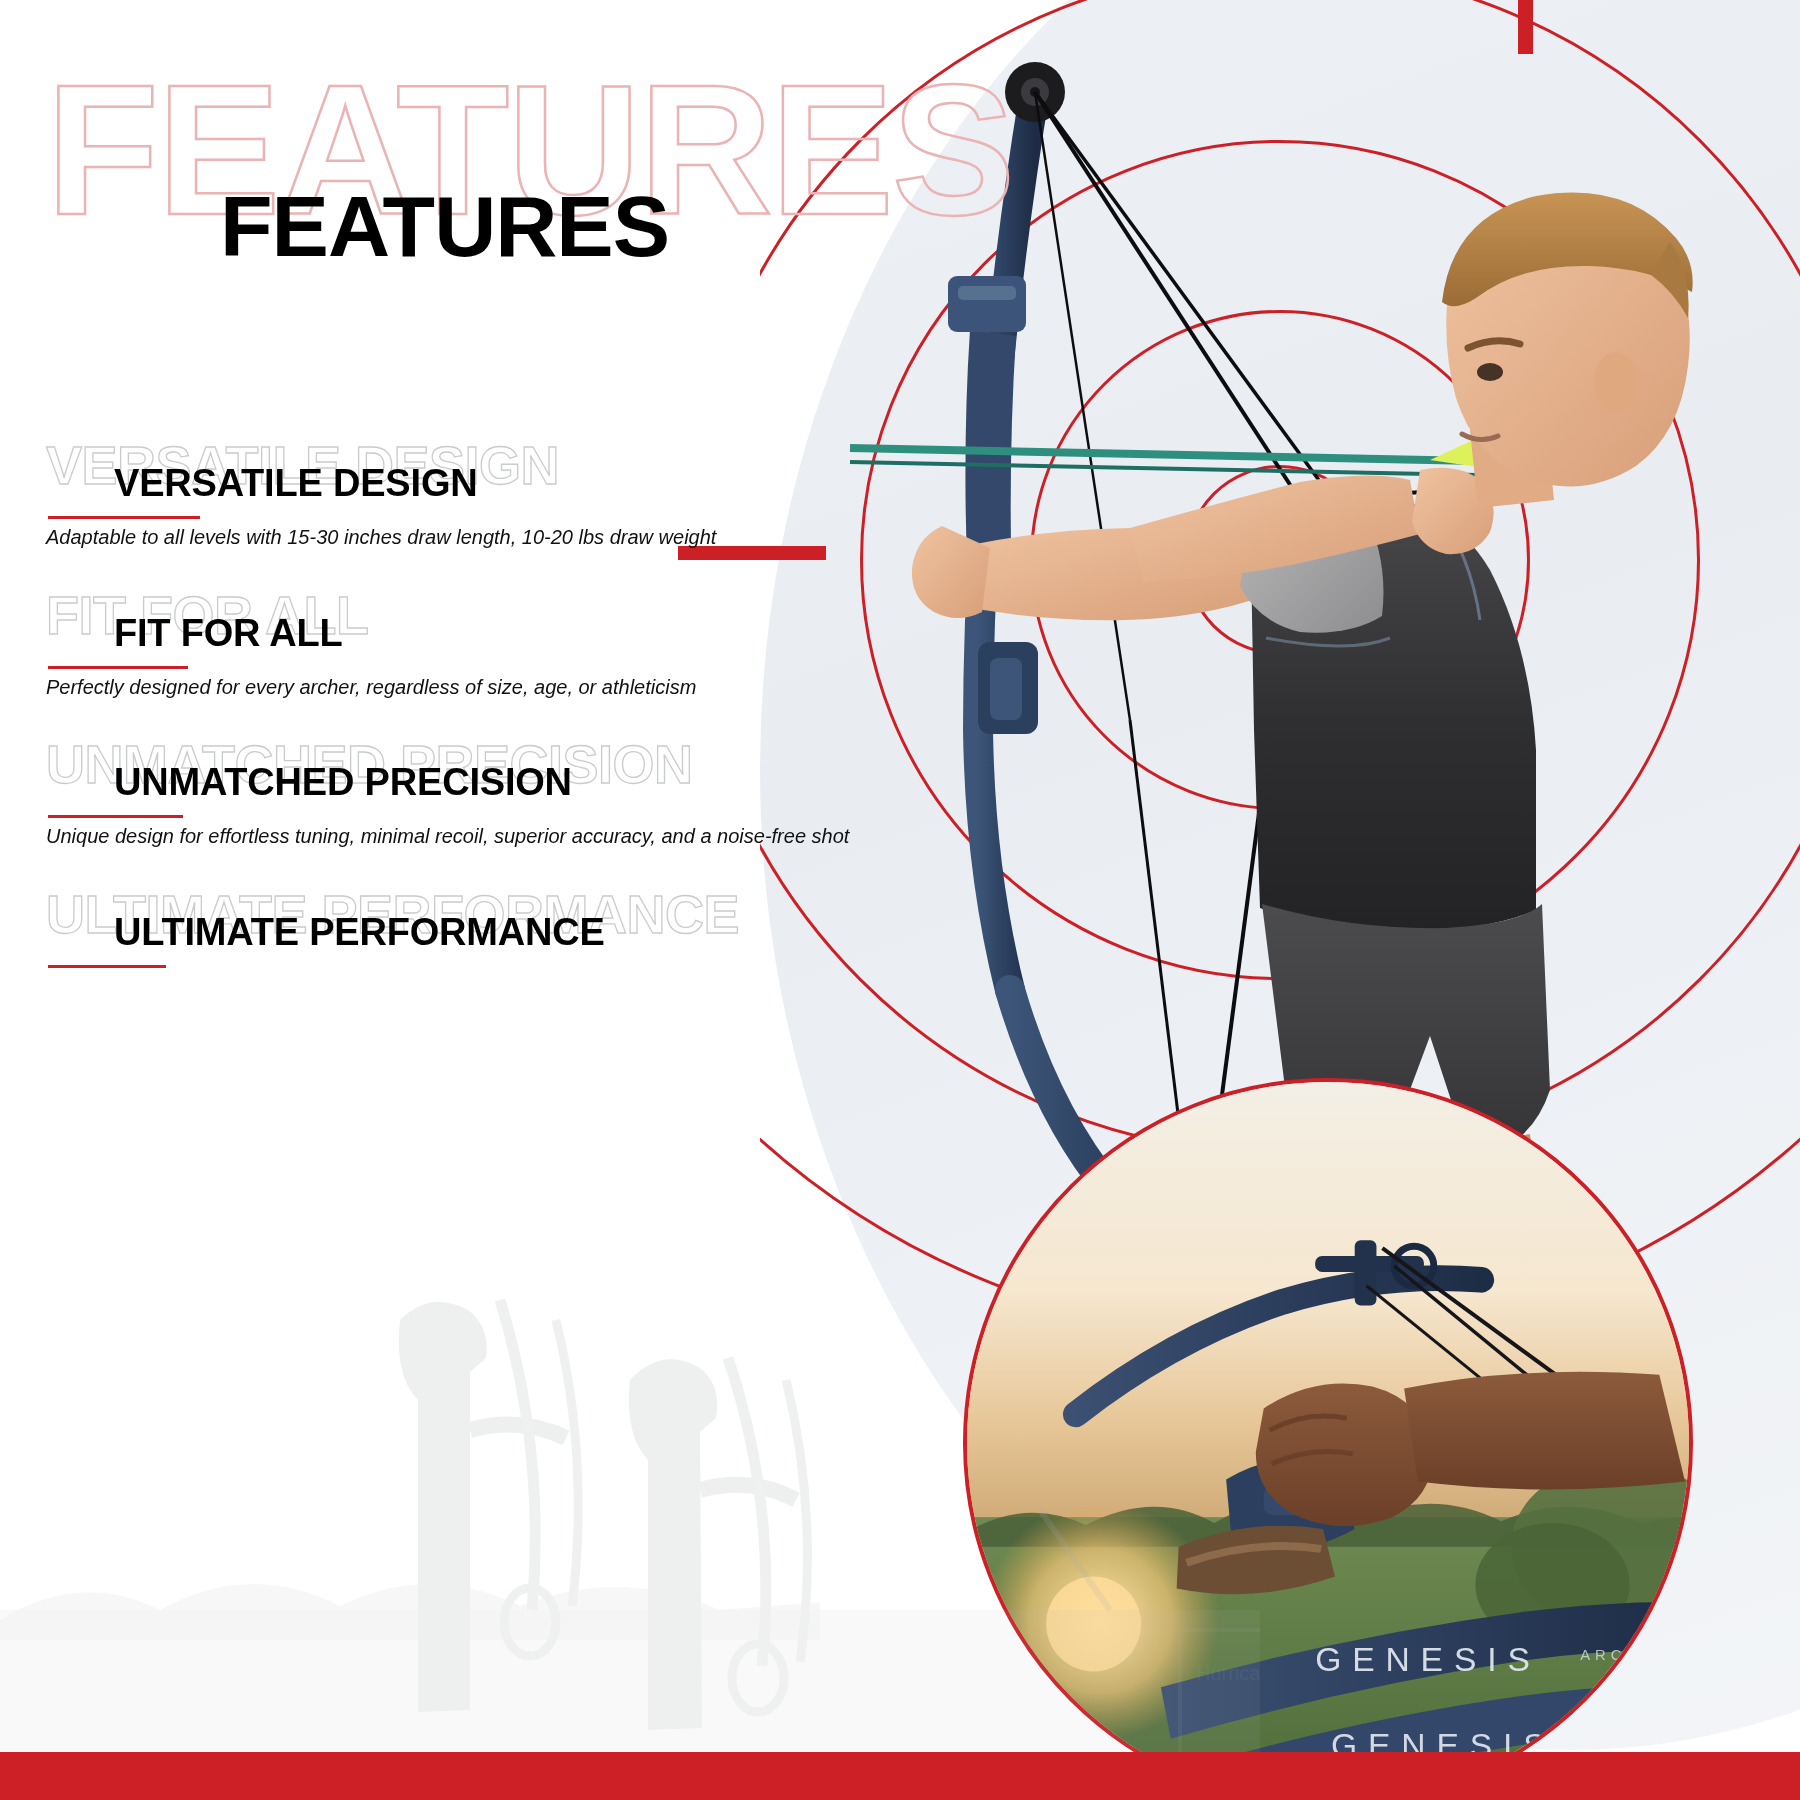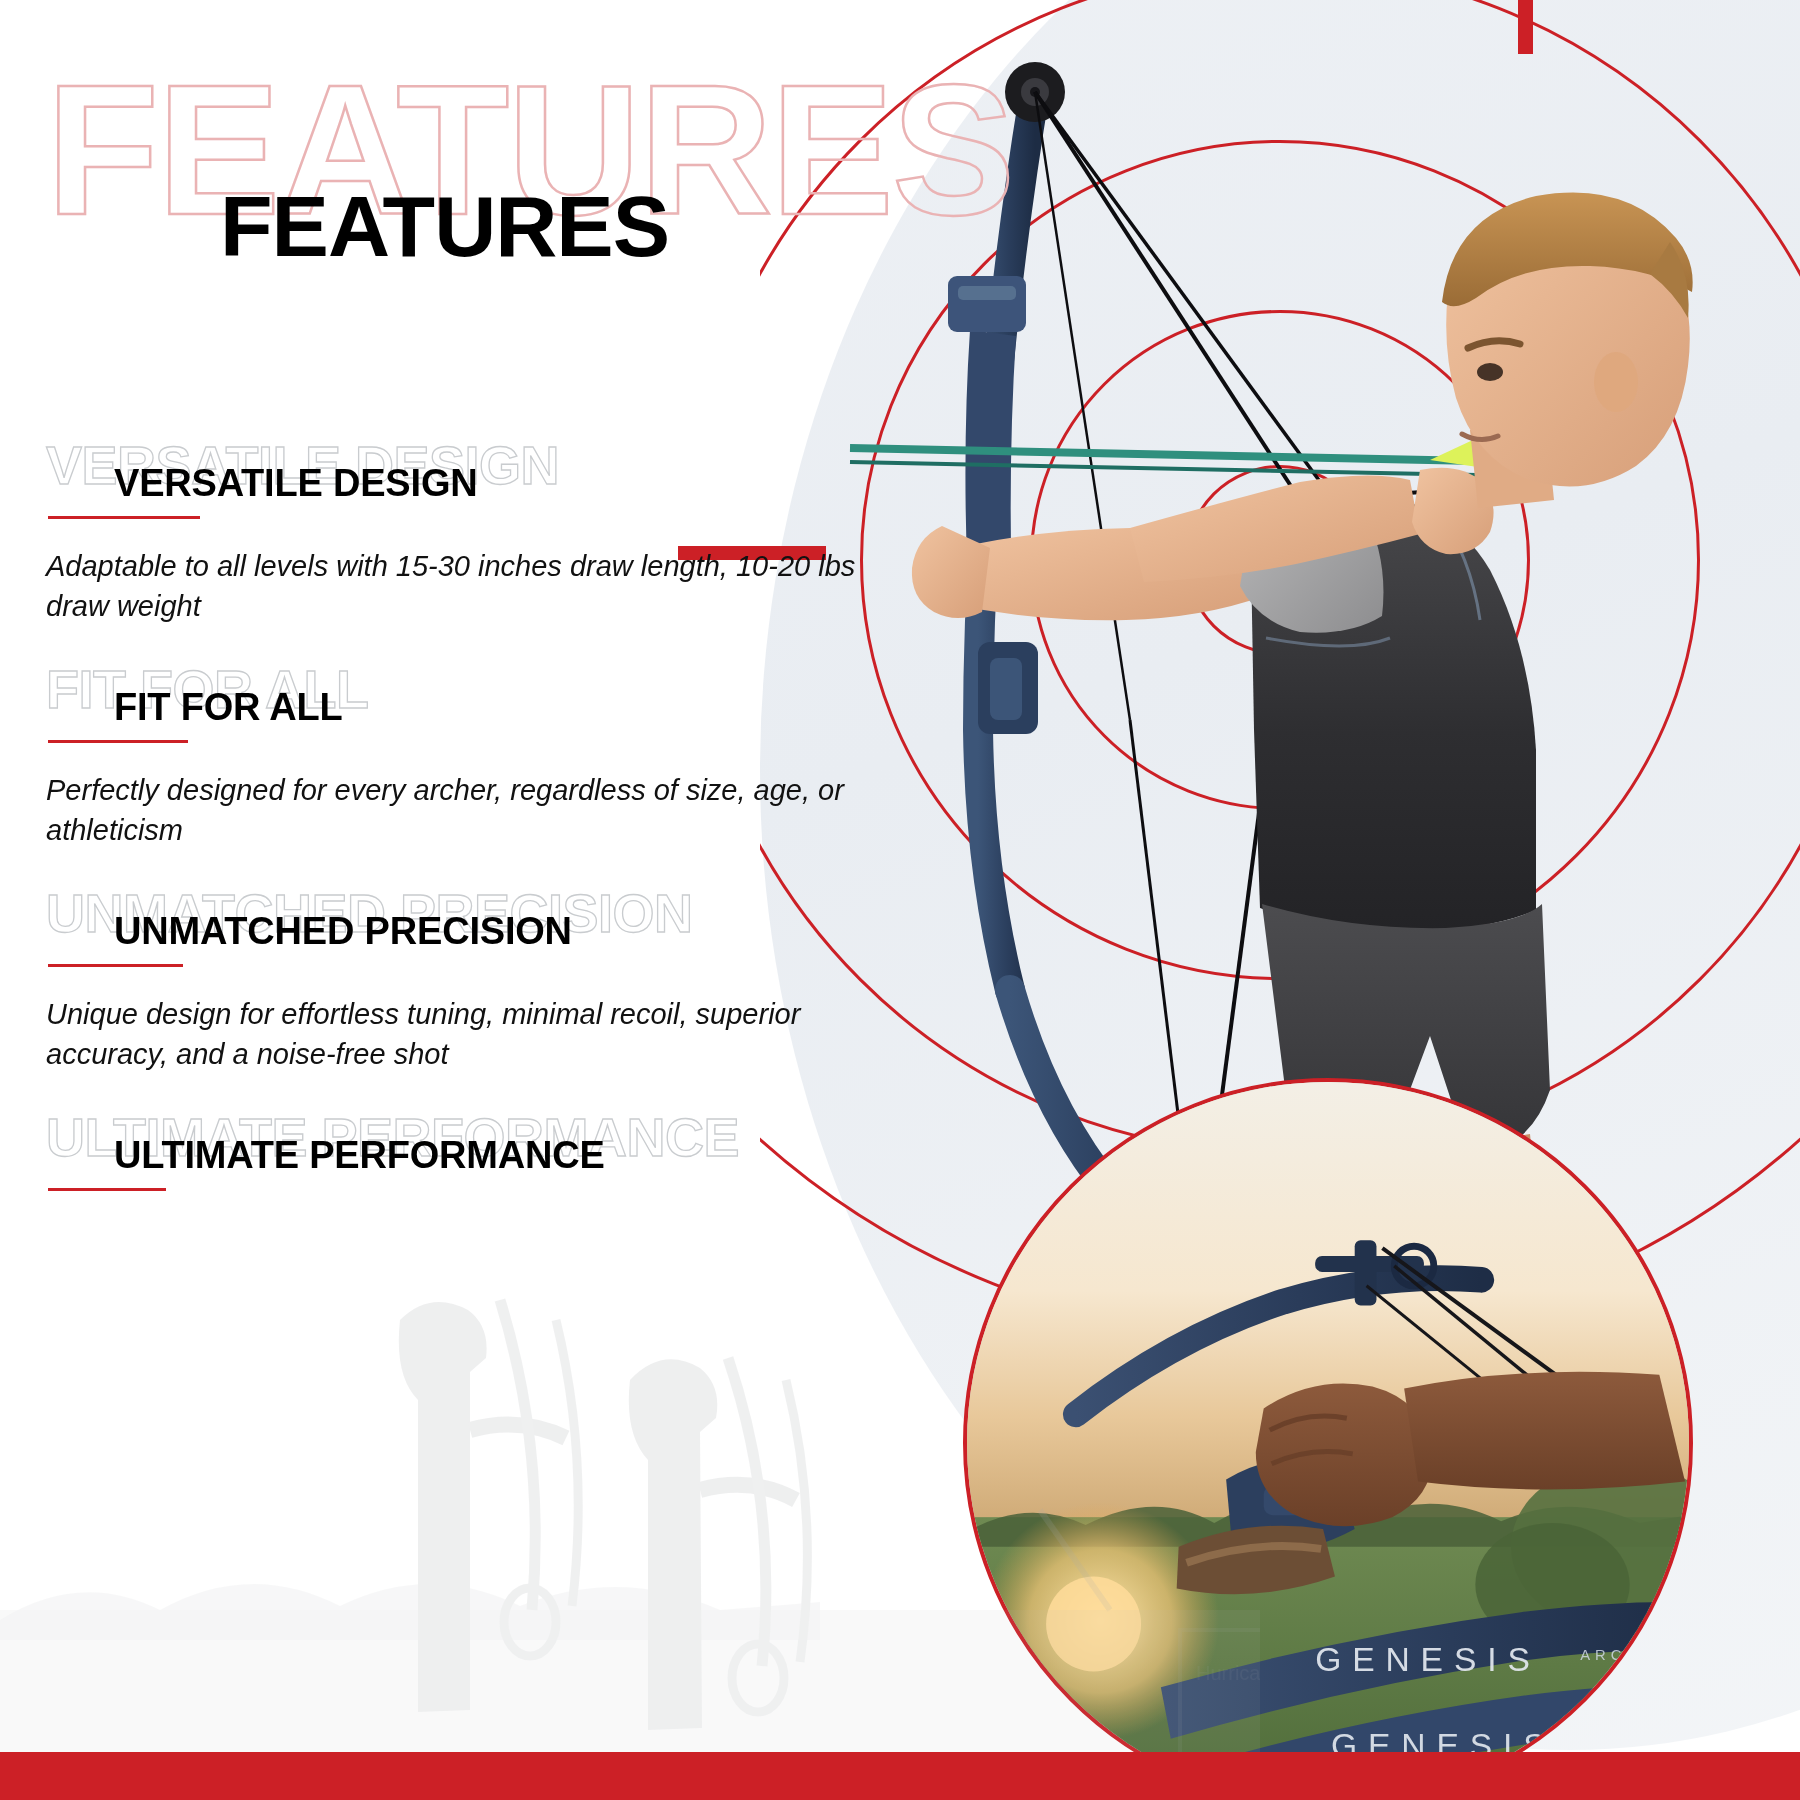--- a/index.html
+++ b/index.html
@@ -194,22 +194,21 @@
   }
   .feature-rule {
     position: absolute;
     left: 2px;
     top: 78px;
     width: 150px;
     height: 3px;
     background: #cc2026;
   }
   .feature-desc {
-    margin-top: 22px;
-    font-size: 29px;
+    font-size: 20px;
     font-style: italic;
     font-weight: 400;
     line-height: 1.38;
     color: #111111;
     width: 850px;
     font-family: "Liberation Sans", sans-serif;
   }
 
   .feature.f1 .feature-rule { width: 152px; }
   .feature.f2 .feature-rule { width: 140px; }

